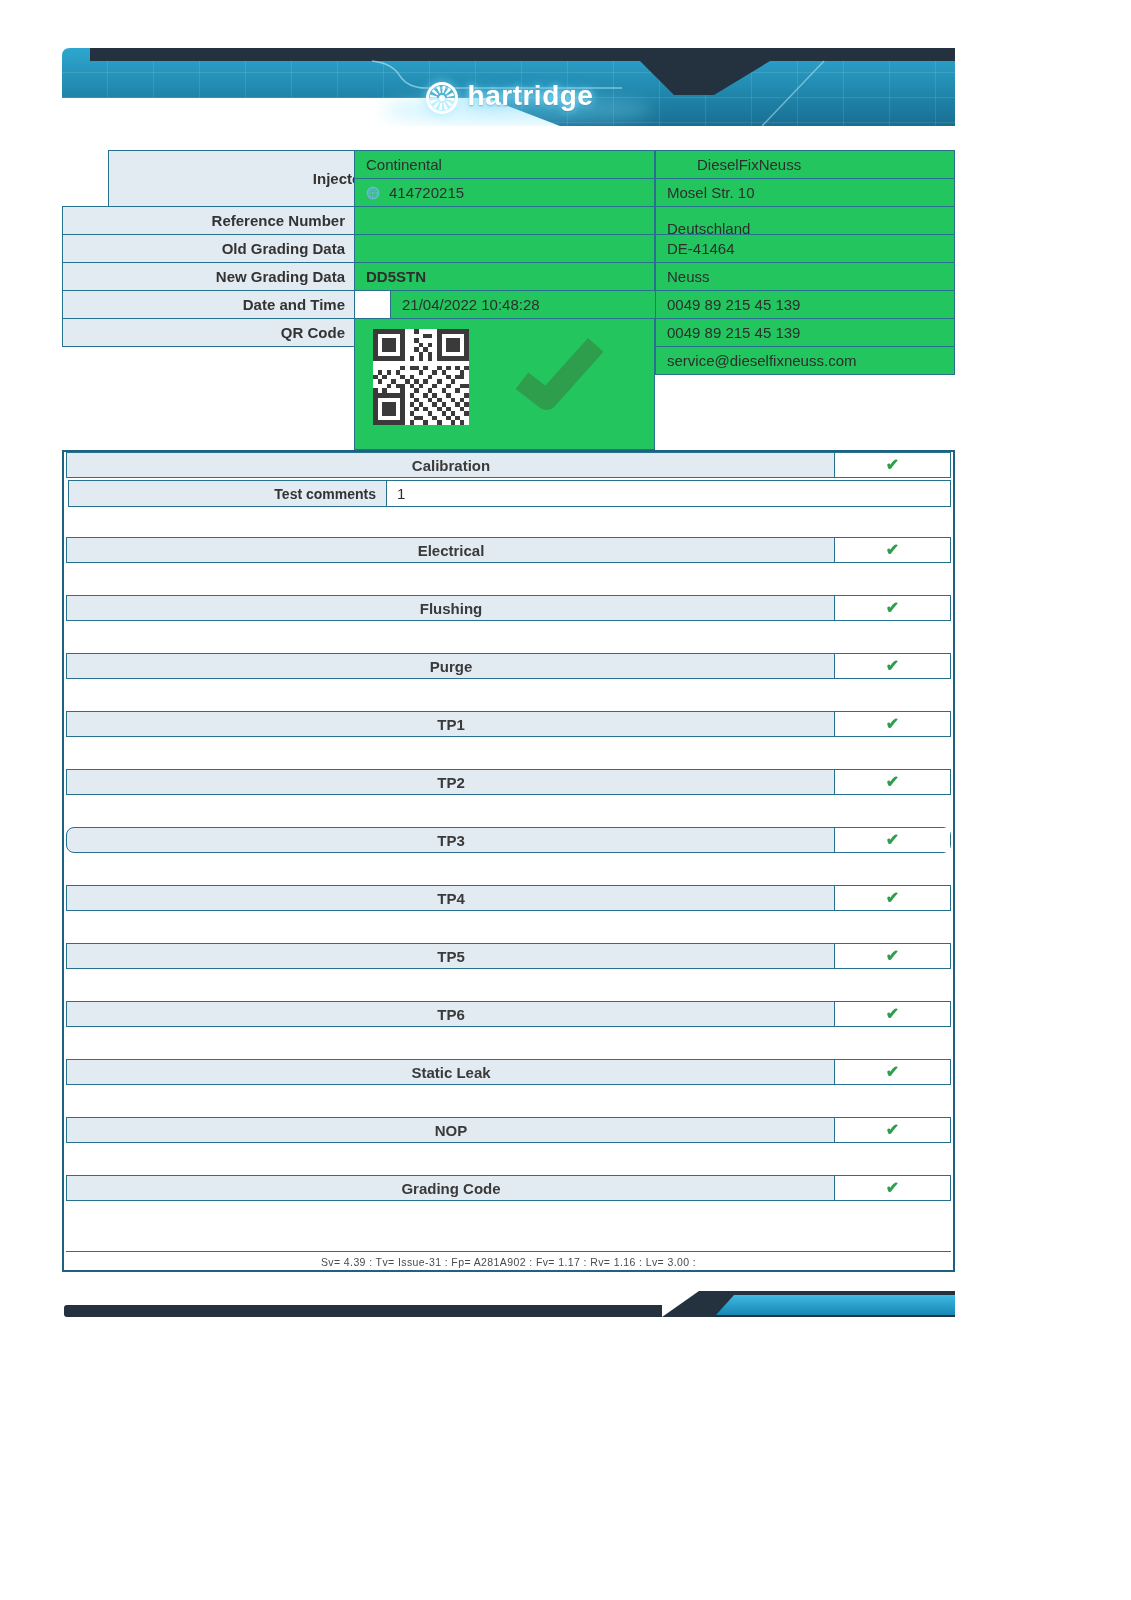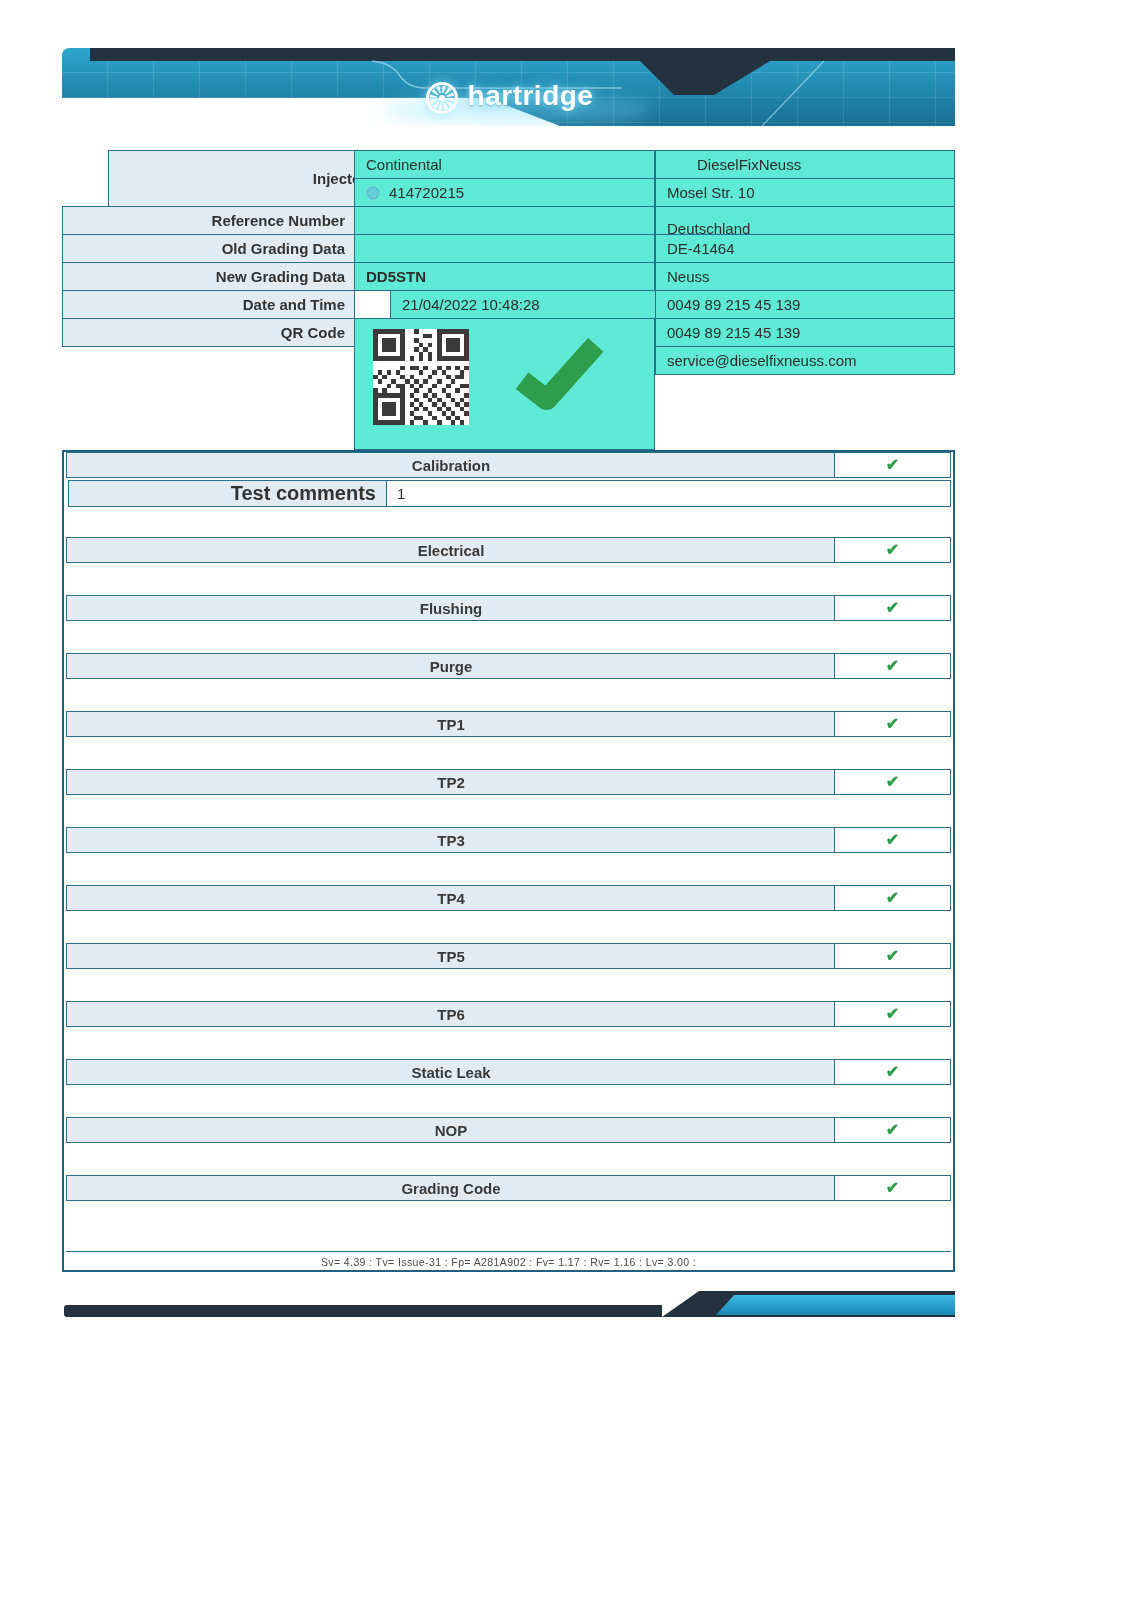--- a/index.html
+++ b/index.html
@@ -11,41 +11,41 @@
   .banner-bottom{position:absolute;left:62px;top:1288px;width:893px;height:32px;}
   .logo{position:absolute;left:62px;top:80px;width:893px;height:40px;display:flex;
         align-items:flex-start;justify-content:center;gap:8px;pointer-events:none;}
   .logo-wheel{filter:drop-shadow(0 0 5px rgba(140,230,255,.9));}
   .logo-text{font-size:28px;font-weight:bold;color:#ffffff;letter-spacing:.5px;
         text-shadow:0 0 7px rgba(150,235,255,.95),0 0 16px rgba(70,190,235,.85),0 1px 2px rgba(0,40,60,.4);}
 
   
   .info-table{position:absolute;left:62px;top:150px;width:893px;height:300px;}
   .cell{position:absolute;box-sizing:border-box;border:1px solid #27708e;font-size:15px;
-        color:#2e2e2e;display:flex;align-items:center;background:#5eead4;}
+        color:#2e2e2e;display:flex;align-items:center;background:#22c55e;}
   .cell.lab{background:#e2ebf2;justify-content:flex-end;padding-right:9px;font-weight:bold;color:#333;}
   .cell.val{padding-left:11px;}
   .cell.qr-box{align-items:flex-start;padding:10px 0 0 18px;gap:36px;}
   .wheel-sm{margin-right:9px;flex:0 0 auto;}
 
   
   .results{position:absolute;left:62px;top:450px;width:893px;height:822px;box-sizing:border-box;
            border:2px solid #1f6180;background:#fff;}
   .srow{position:absolute;left:2px;right:2px;height:26px;box-sizing:border-box;
         border:1px solid #27708e;background:#e2ebf2;}
   .srow-label{position:absolute;left:0;right:115px;top:0;bottom:0;display:flex;align-items:center;
         justify-content:center;font-size:15px;font-weight:bold;color:#3a3a3a;}
   .srow-check{position:absolute;right:0;top:0;bottom:0;width:115px;background:#fff;
         border-left:1px solid #27708e;display:flex;align-items:center;justify-content:center;}
   .check-glyph{color:#2f9e4c;font-size:16px;font-weight:bold;line-height:1;}
   .tcrow{position:absolute;left:4px;right:2px;top:28px;height:27px;box-sizing:border-box;
         border:1px solid #27708e;background:#fff;display:flex;}
   .tcrow-label{width:318px;box-sizing:border-box;background:#e2ebf2;border-right:1px solid #27708e;
         display:flex;align-items:center;justify-content:flex-end;padding-right:10px;
-        font-size:20px;font-weight:bold;color:#333;}
+        font-size:14px;font-weight:bold;color:#333;}
   .tcrow-value{flex:1;display:flex;align-items:center;padding-left:10px;font-size:15px;color:#2e2e2e;}
   .res-footer{position:absolute;left:2px;right:2px;top:799px;height:20px;box-sizing:border-box;
         border-top:1px solid #27708e;display:flex;align-items:center;justify-content:center;
         font-size:10.5px;color:#4a4a4a;letter-spacing:.4px;}
 </style>
 </head>
 <body>
 
 <div class="page">
 
@@ -187,21 +187,21 @@
         </div>
     </div>
 
     <div class="srow" style="top:317px;">
       <div class="srow-label">TP2</div>
       <div class="srow-check">
           <span class="check-glyph">✔</span>
         </div>
     </div>
 
-    <div class="srow" style="top:375px;">
+    <div class="srow" style="top:375px;border-radius:8px;">
       <div class="srow-label">TP3</div>
       <div class="srow-check">
           <span class="check-glyph">✔</span>
         </div>
     </div>
 
     <div class="srow" style="top:433px;">
       <div class="srow-label">TP4</div>
       <div class="srow-check">
           <span class="check-glyph">✔</span>

